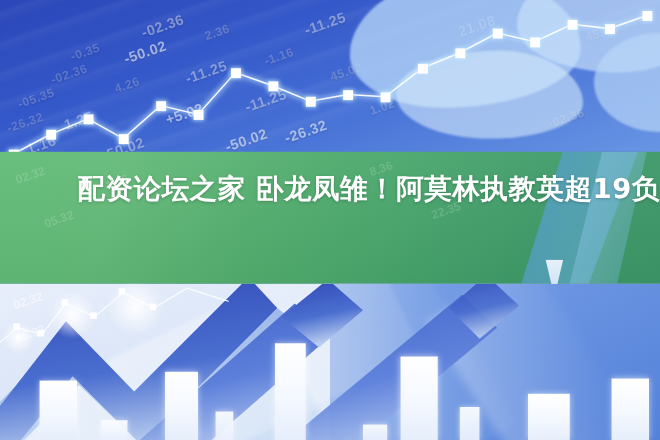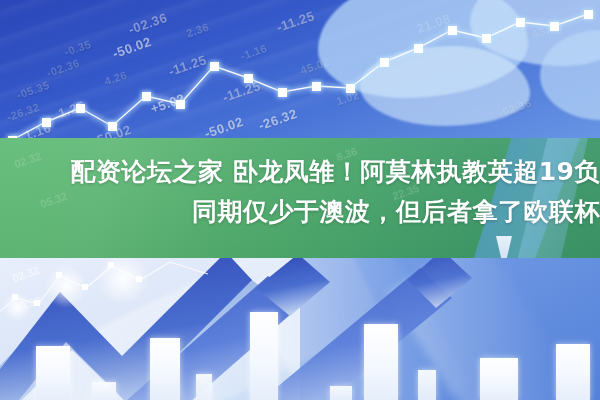--- a/index.html
+++ b/index.html
@@ -243,21 +243,20 @@
     <div class="gticker" style="left:96px; top:22px;">1.16</div>
     <div class="gticker" style="left:336px;top:10px;">8.36</div>
     <div class="gticker" style="left:392px;top:48px;">22.35</div>
   </div>
   <div class="wedge"></div>
   <div class="wedge2"></div>
   <div class="pierce"></div>
 
   <div class="headline">
     <span class="hl-line hl1">配资论坛之家 卧龙凤雏！阿莫林执教英超19负</span>
-    <span class="hl-line hl2">同期仅少于澳波，但后者拿了欧联杯</span>
   </div>
 
   <div class="bottom">
 
     <div class="rpanel"></div>
     <div class="rpanel-sheen"></div>
     <div class="rpanel-sheen2"></div>
     <div class="ribbon"></div>
 
     <svg class="zsvg" width="600" height="142" viewBox="0 0 600 142">

